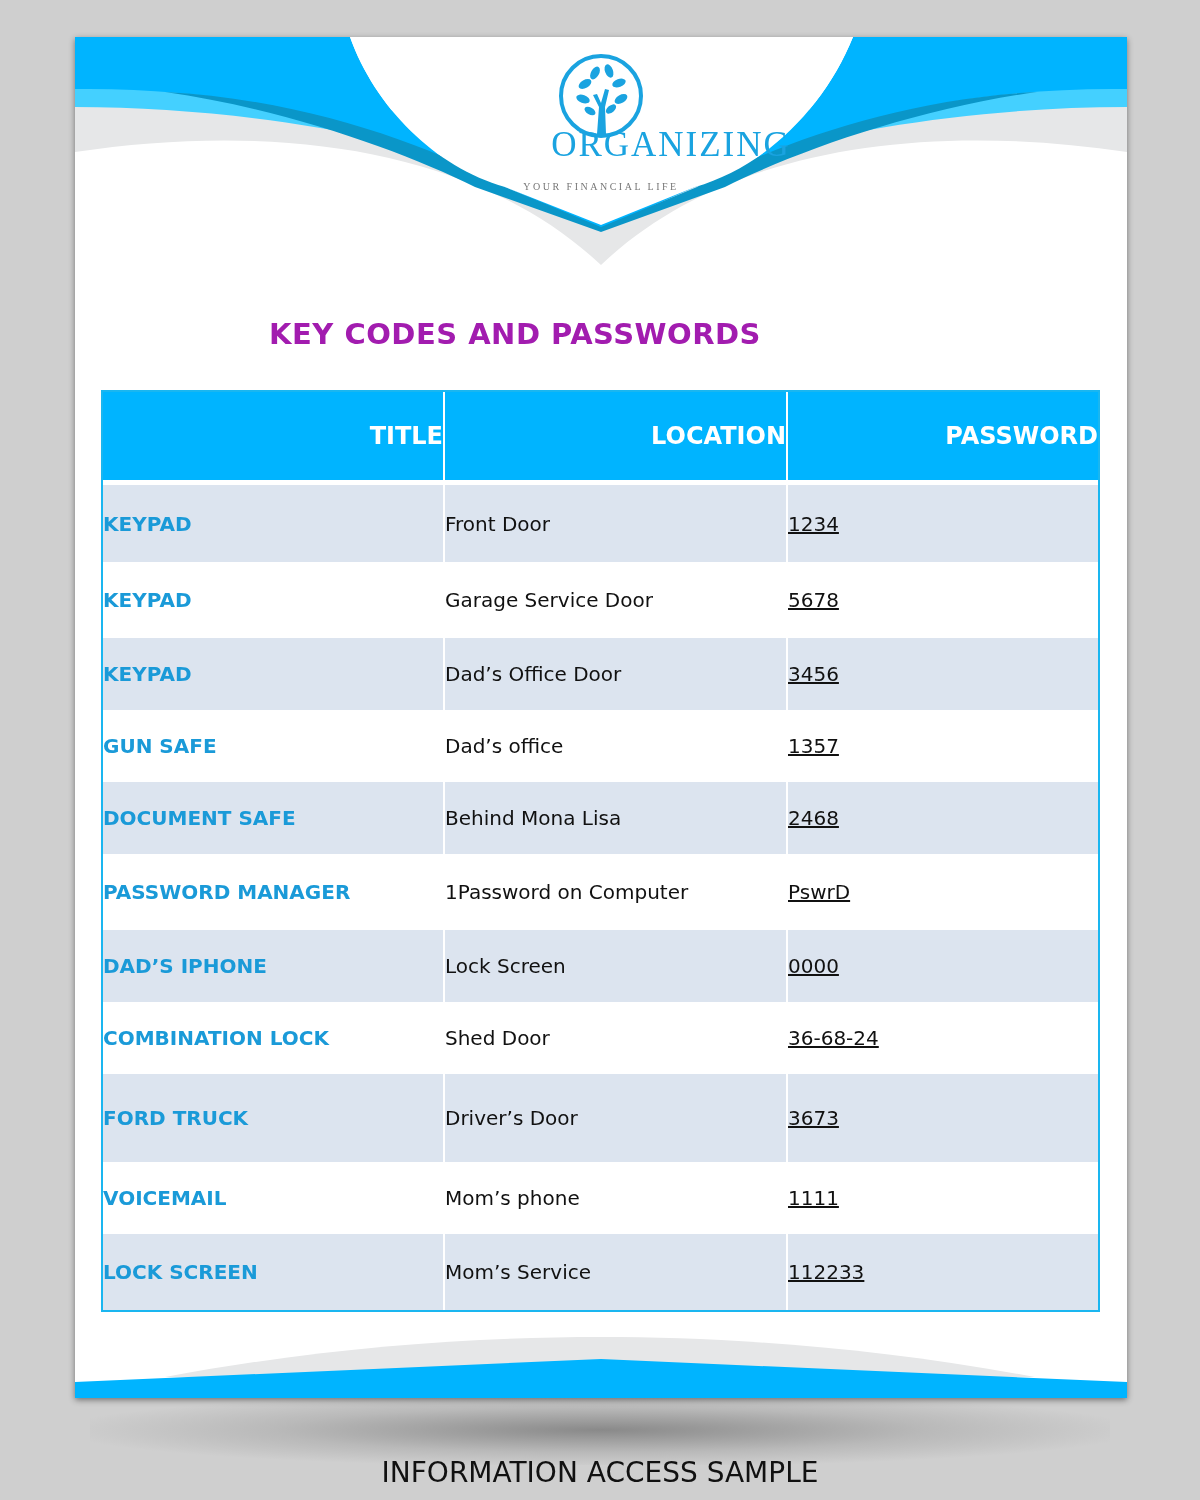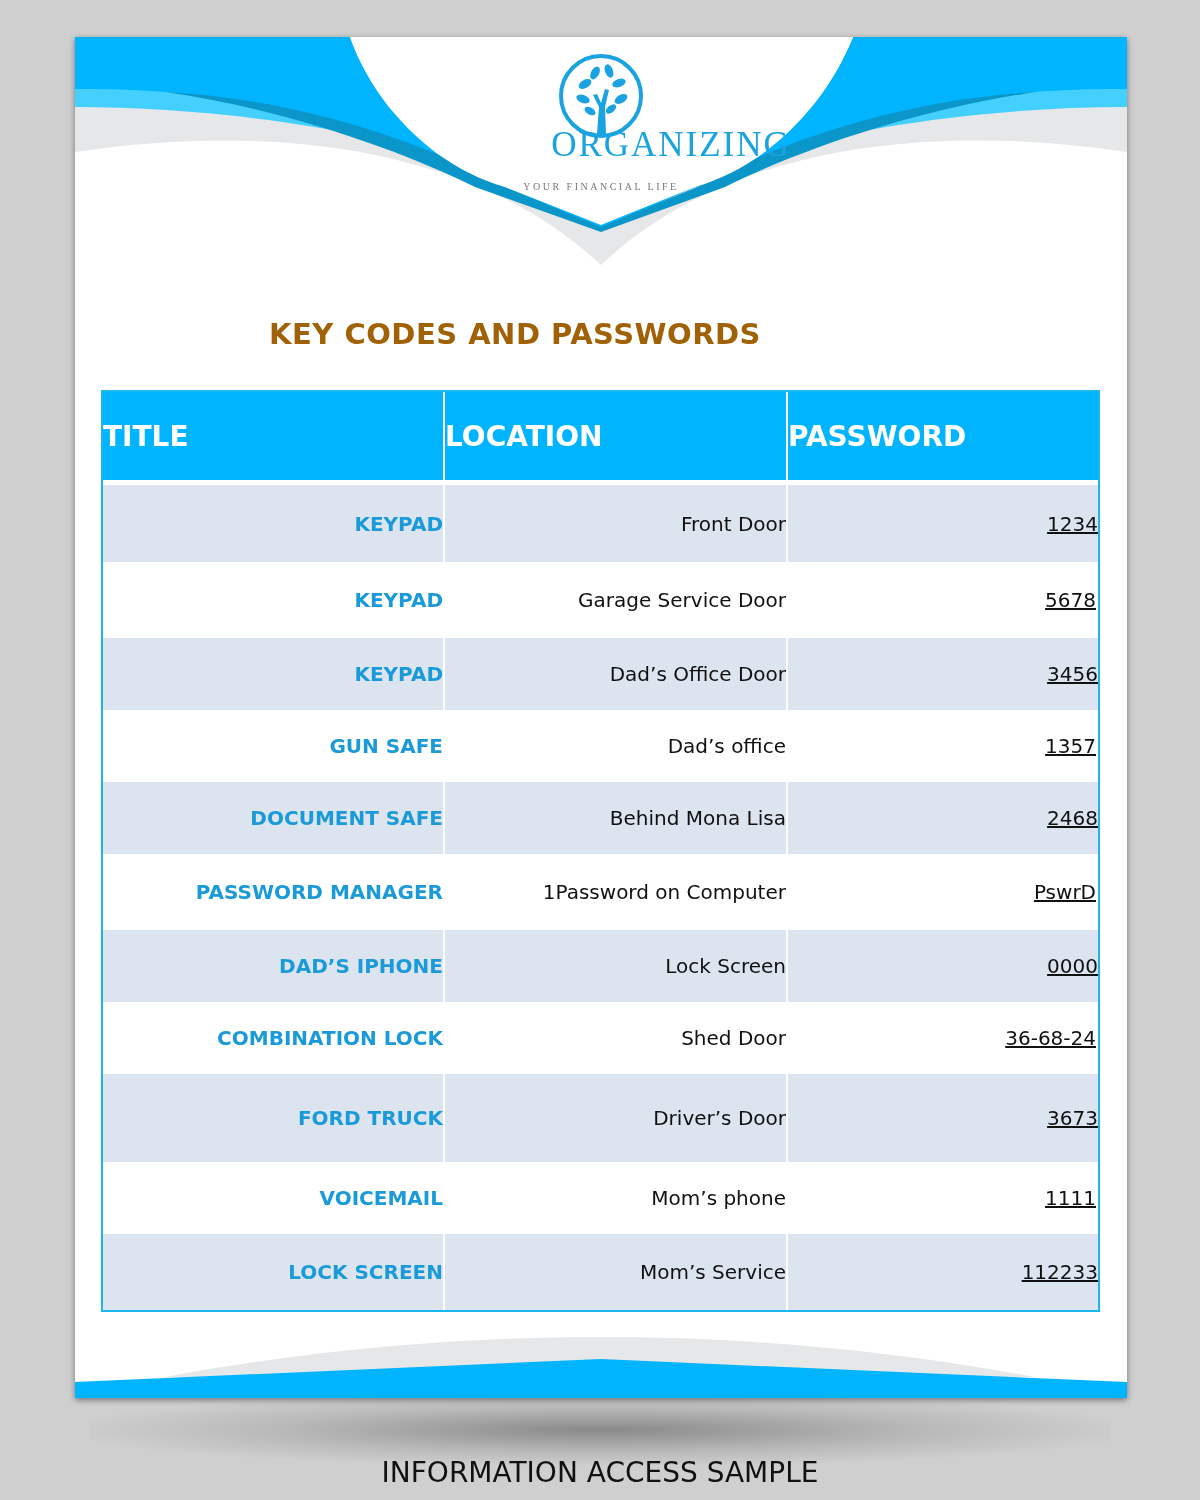--- a/index.html
+++ b/index.html
@@ -3,25 +3,25 @@
 <meta charset="utf-8">
 <style>
   html,body{margin:0;padding:0;}
   body{width:1200px;height:1500px;background:#cfcfcf;position:relative;overflow:hidden;font-family:"Liberation Sans",sans-serif;}
   .bg-shadow{position:absolute;left:90px;top:1395px;width:1020px;height:70px;background:radial-gradient(ellipse at center,rgba(80,80,80,0.55) 0%,rgba(120,120,120,0.25) 45%,rgba(207,207,207,0) 75%);}
   .page{position:absolute;left:75px;top:37px;width:1052px;height:1361px;background:#fff;box-shadow:0 2px 6px rgba(0,0,0,0.45);overflow:hidden;}
   .deco{position:absolute;left:0;top:0;}
   .logo{position:absolute;left:0;top:0;width:1052px;height:200px;}
   .brand{position:absolute;left:0;width:1192px;top:88px;text-align:center;color:#1aa3e0;font-family:"Liberation Serif",serif;font-size:35px;letter-spacing:2px;line-height:40px;}
   .tagline{position:absolute;left:0;width:1052px;top:144px;text-align:center;color:#777;font-family:"Liberation Serif",serif;font-size:10px;letter-spacing:2.5px;}
-  .doc-title{position:absolute;left:0;width:880px;top:280px;text-align:center;font-family:"DejaVu Sans",sans-serif;font-weight:bold;font-size:29px;color:#a16207;letter-spacing:0.5px;}
+  .doc-title{position:absolute;left:0;width:880px;top:280px;text-align:center;font-family:"DejaVu Sans",sans-serif;font-weight:bold;font-size:29px;color:#a21caf;letter-spacing:0.5px;}
   table{position:absolute;left:26px;top:353px;width:999px;border-collapse:separate;border-spacing:0;border:2px solid #1ab6f0;}
-  th{background:#00b4ff;color:#fff;font-family:"DejaVu Sans",sans-serif;font-weight:bold;font-size:28px;height:88px;text-align:left;border-right:2px solid #fff;border-bottom:5px solid #fff;padding:0;}
+  th{background:#00b4ff;color:#fff;font-family:"DejaVu Sans",sans-serif;font-weight:bold;font-size:24px;height:88px;text-align:right;border-right:2px solid #fff;border-bottom:5px solid #fff;padding:0;}
   th:last-child{border-right:none;}
-  td{text-align:right;height:72px;font-family:"DejaVu Sans",sans-serif;font-size:20px;color:#111;border-right:2px solid #fff;padding:0;}
+  td{text-align:left;height:72px;font-family:"DejaVu Sans",sans-serif;font-size:20px;color:#111;border-right:2px solid #fff;padding:0;}
   td:last-child{border-right:none;text-decoration:underline;}
   td.t{color:#1a9ad8;font-weight:bold;}
   tr.alt td{background:#dce4ef;}
   tr.plain td{background:#fff;border-right:2px solid #fff;}
   .col1{width:340px;}.col2{width:341px;}
   .footer-caption{position:absolute;left:0;width:1200px;top:1432px;text-align:center;font-family:"DejaVu Sans",sans-serif;font-size:28px;color:#111;letter-spacing:0px;margin-top:24px;}
 </style>
 </head>
 <body>
 

